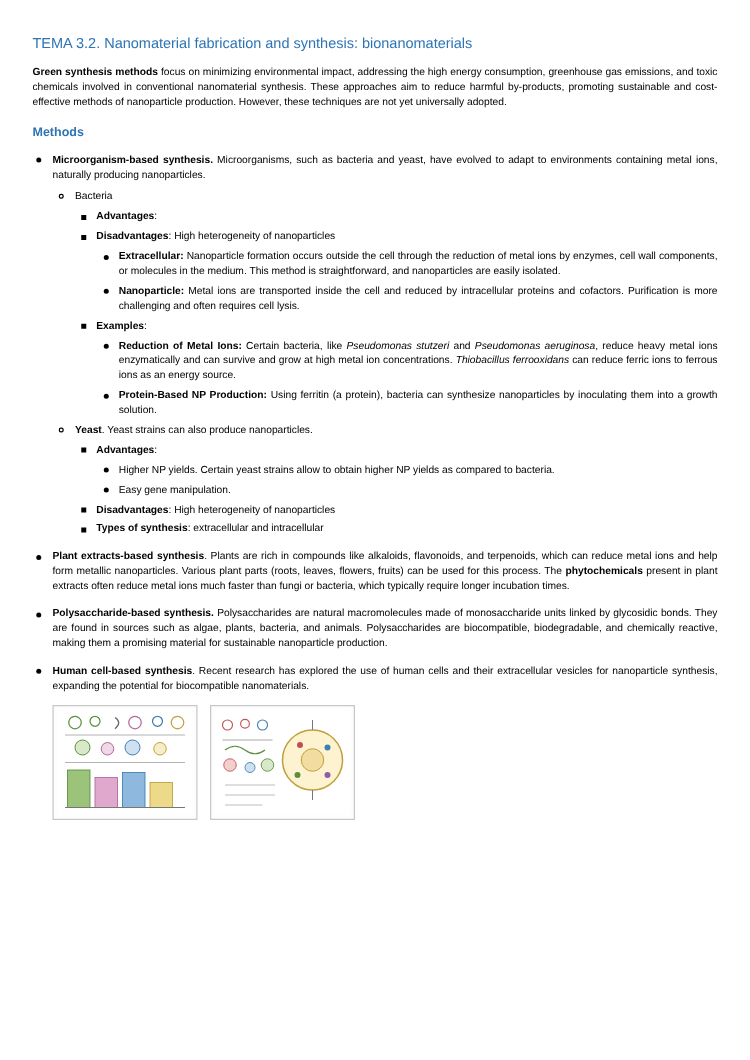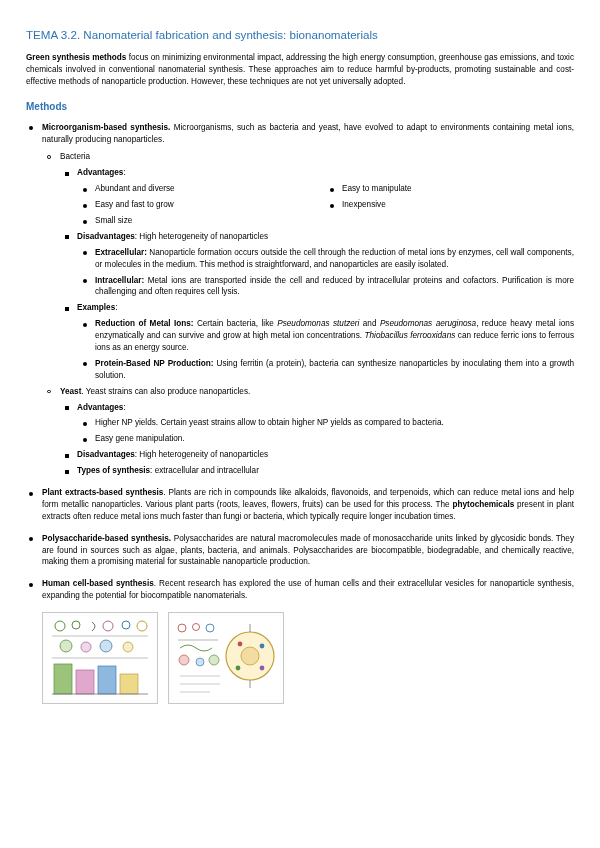--- a/index.html
+++ b/index.html
@@ -145,49 +145,32 @@
     </li>
 
     <li class="lv2">
       <span>Bacteria</span>
     </li>
 
     <li class="lv3">
       <b>Advantages</b><span>:</span>
     </li>
 
-    <li style="list-style:none; margin:0;">
-      <div class="two-col">
-        <div class="col">
-          <ul>
-            <li class="lv4" style="margin-left:0;">Abundant and diverse</li>
-            <li class="lv4" style="margin-left:0;">Easy and fast to grow</li>
-            <li class="lv4" style="margin-left:0;">Small size</li>
-          </ul>
-        </div>
-        <div class="col">
-          <ul>
-            <li class="lv4" style="margin-left:0;">Easy to manipulate</li>
-            <li class="lv4" style="margin-left:0;">Inexpensive</li>
-          </ul>
-        </div>
-      </div>
-    </li>
 
     <li class="lv3">
       <b>Disadvantages</b><span>: High heterogeneity of nanoparticles</span>
     </li>
 
 
     <li class="lv4">
       <b>Extracellular:</b><span> Nanoparticle formation occurs outside the cell through the reduction of metal ions by enzymes, cell wall components, or molecules in the medium. This method is straightforward, and nanoparticles are easily isolated.</span>
     </li>
 
     <li class="lv4">
-      <b>Intracellular:</b><span> Metal ions are transported inside the cell and reduced by intracellular proteins and cofactors. Purification is more challenging and often requires cell lysis.</span>
+      <b>Nanoparticle:</b><span> Metal ions are transported inside the cell and reduced by intracellular proteins and cofactors. Purification is more challenging and often requires cell lysis.</span>
     </li>
 
     <li class="lv3">
       <b>Examples</b><span>:</span>
     </li>
 
     <li class="lv4">
       <b>Reduction of Metal Ions:</b><span> Certain bacteria, like </span><i>Pseudomonas stutzeri</i><span> and </span><i>Pseudomonas aeruginosa</i><span>, reduce heavy metal ions enzymatically and can survive and grow at high metal ion concentrations. </span><i>Thiobacillus ferrooxidans</i><span> can reduce ferric ions to ferrous ions as an energy source.</span>
     </li>
 

